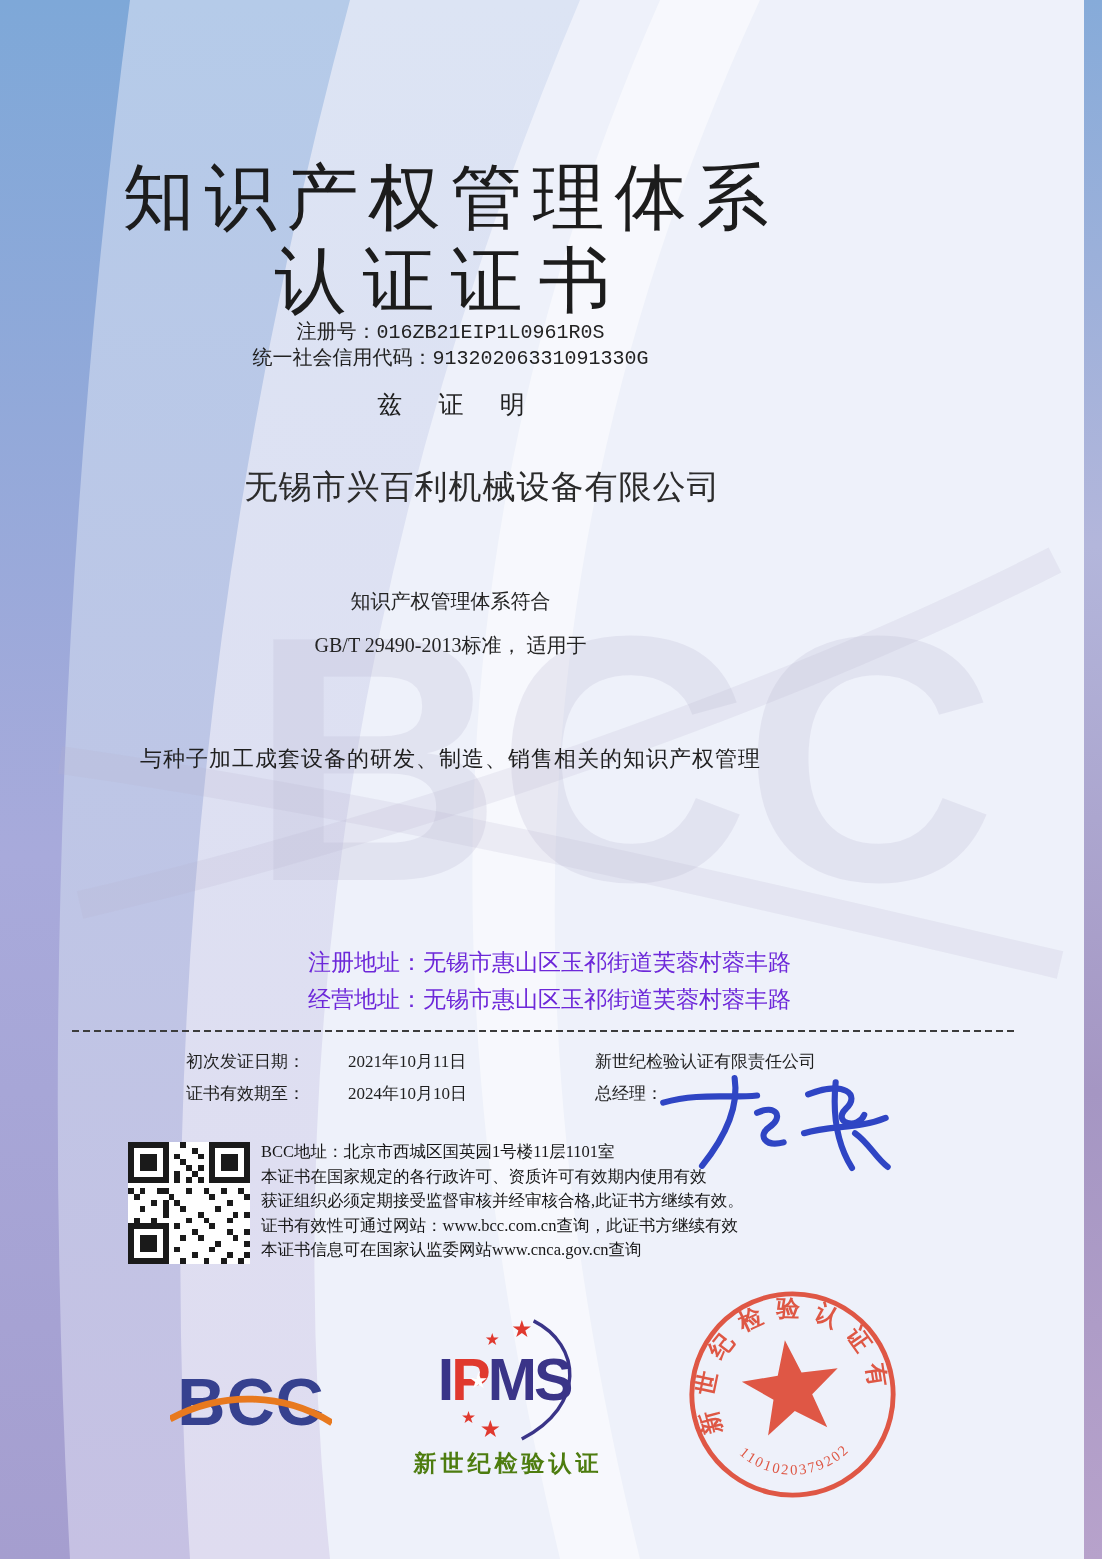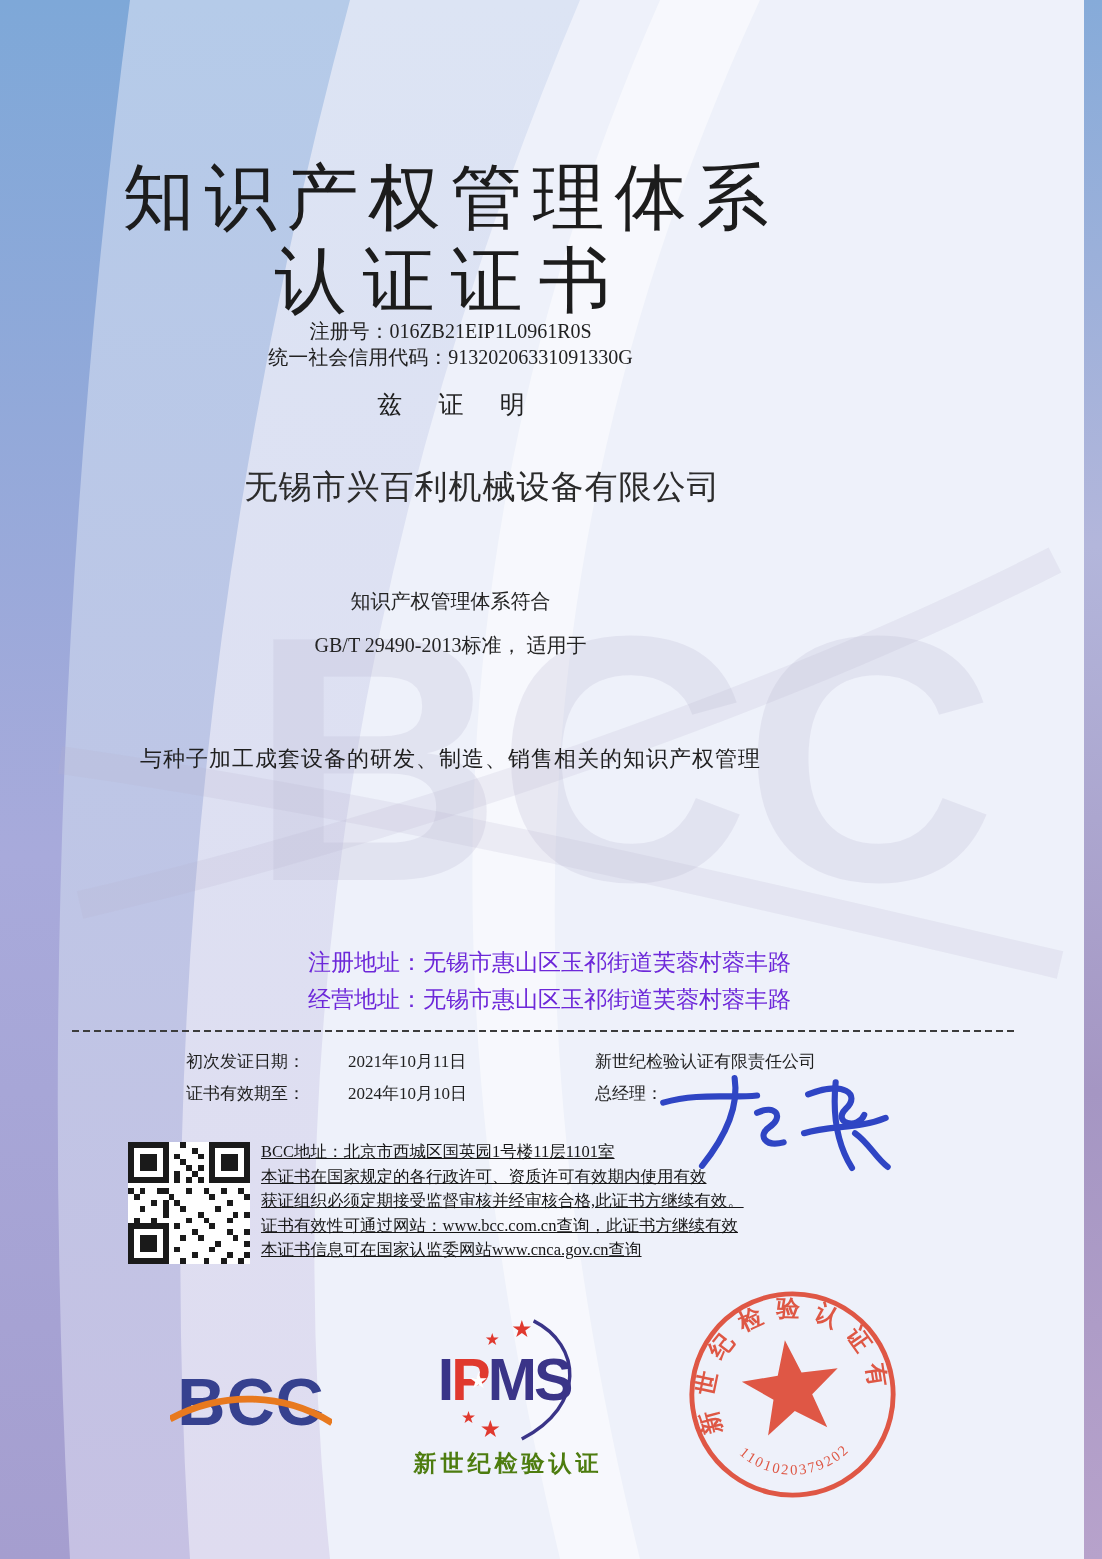--- a/index.html
+++ b/index.html
@@ -10,35 +10,35 @@
     background:#eef1fa;
     overflow:hidden;
     font-family:"Liberation Serif","DejaVu Serif",serif;
     color:#2a2a2a;
   }
   svg{display:block;}
   .abs{position:absolute;}
   .center{left:0;width:901px;text-align:center;}
   .title{font-size:72px;color:#1c1c1c;font-weight:500;}
   .codeline{font-size:20px;color:#222;}
-  .mono{font-family:Liberation Serif, serif;}
+  .mono{font-family:Liberation Mono, monospace;}
   .certify{font-size:25px;letter-spacing:15px;color:#1f1f1f;}
   .company{font-size:33px;color:#2b2b2b;letter-spacing:1px;margin-left:32px;}
   .comp{font-size:20px;color:#242424;}
   .scope{font-size:22px;color:#1f1f1f;letter-spacing:1px;}
   .addr{font-size:23px;color:#6d28d9;line-height:37px;}
   .dash-sep{
     height:2px;
     background:repeating-linear-gradient(90deg,#3c3c3c 0 7px,transparent 7px 11px);
   }
   .meta{font-size:17px;color:#1f1f1f;line-height:32px;}
   .meta-row{display:flex;gap:36px;}
   .meta-label{width:126px;}
   .issuer{font-size:17px;color:#1f1f1f;line-height:32px;}
-  .legal{font-size:16.5px;color:#161616;line-height:24.6px;white-space:nowrap;text-decoration:underline;}
+  .legal{font-size:16.5px;color:#161616;line-height:24.6px;white-space:nowrap;}
   .ipms-caption{font-size:23px;font-weight:bold;color:#4d7c0f;letter-spacing:4px;
     font-family:"Liberation Sans","DejaVu Sans",sans-serif;}
   .wm-text{
     font-family:"Liberation Sans","DejaVu Sans",sans-serif;
     font-weight:bold;
   }
 </style>
 </head>
 <body>
 

